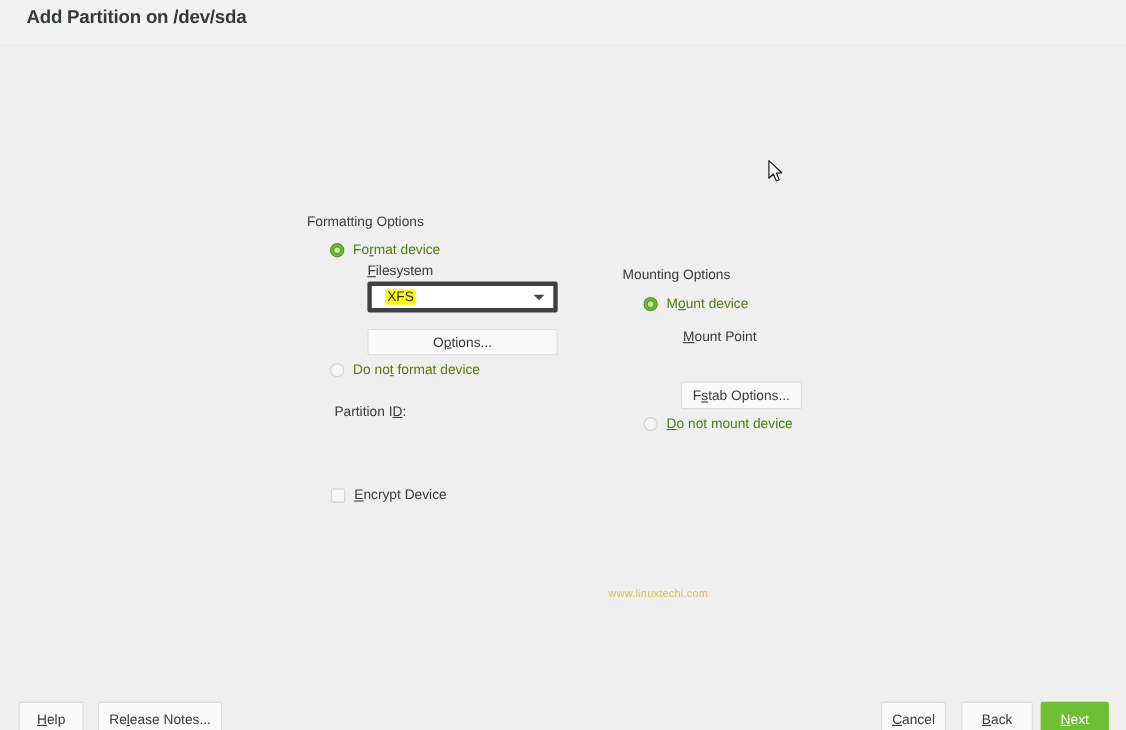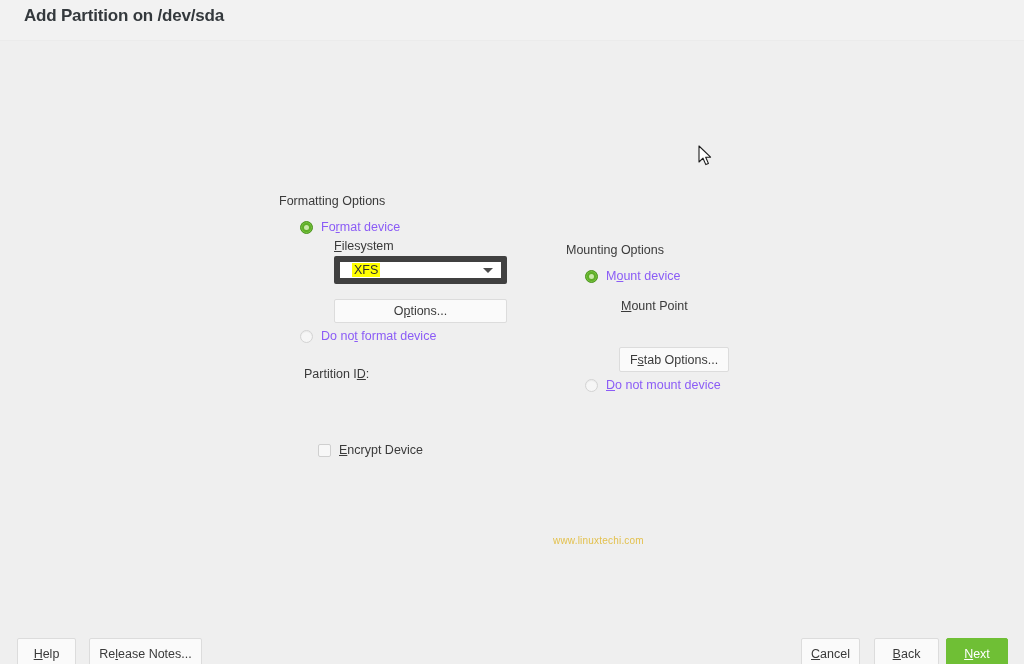--- a/index.html
+++ b/index.html
@@ -91,52 +91,51 @@
     border-radius: 50%;
     background: #c9e8a8;
   }
   .radio-dot.off {
     background: #f6f6f6;
     border: 1px solid #d3d3d3;
     box-shadow: inset 0 1px 1px rgba(0,0,0,0.05);
   }
   .radio-label {
     font-size: 12.5px;
-    color: #8b5cf6;
+    color: #4d7c0f;
   }
 
   
   .check-row {
     position: absolute;
     display: flex;
     align-items: center;
     gap: 8px;
     white-space: nowrap;
-    margin-left: 17px;
   }
   .check-box {
     width: 13px;
     height: 13px;
     box-sizing: border-box;
     background: #f7f7f7;
     border: 1px solid #cfcfcf;
     border-radius: 2px;
     flex: 0 0 auto;
   }
   .check-label {
     font-size: 12.5px;
     color: #3a3a3a;
   }
 
   
   .combo {
     position: absolute;
     box-sizing: border-box;
     background: #ffffff;
-    border: 6px solid #404040;
+    border: 4px solid #404040;
     border-radius: 2px;
     display: flex;
     align-items: center;
     overflow: hidden;
   }
   .combo.flat {
     background: #fdfdfd;
   }
   .combo-text {
     flex: 1 1 auto;

